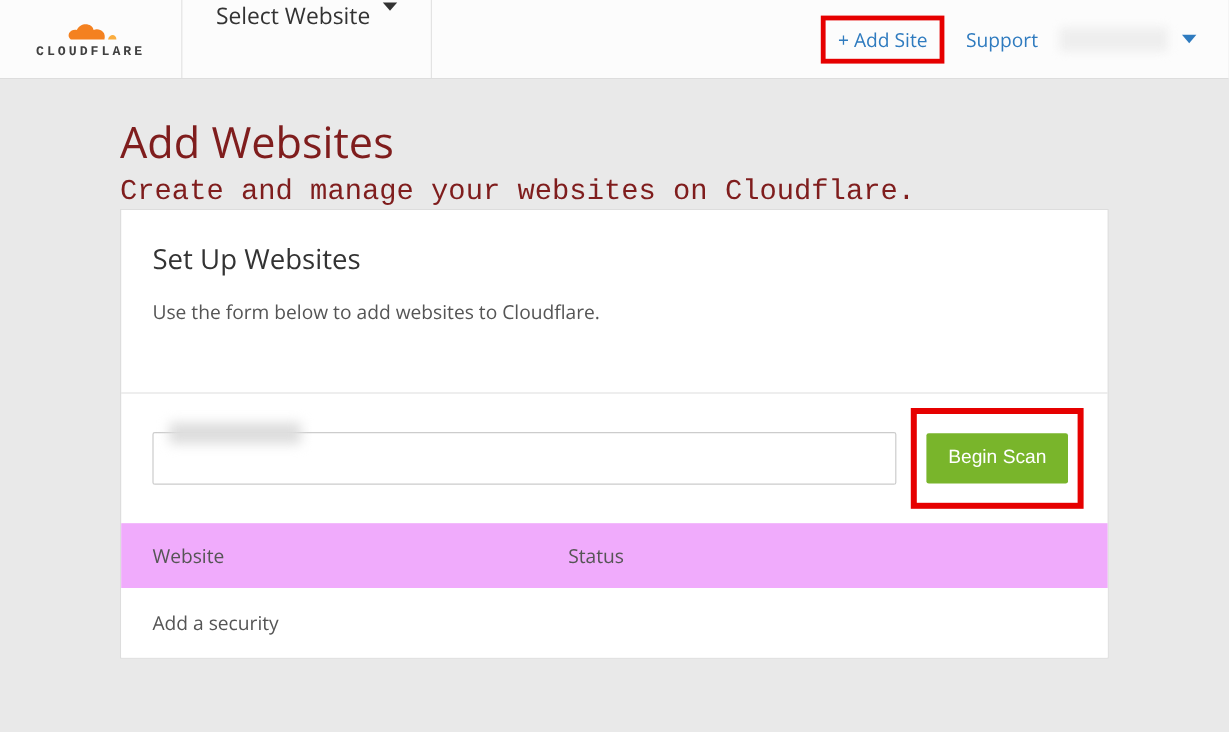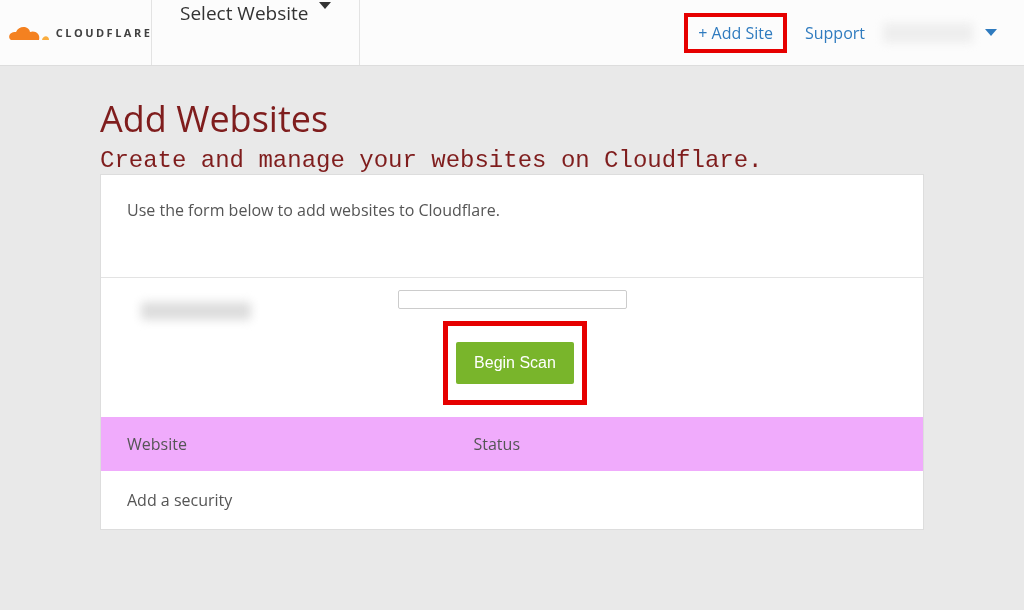--- a/index.html
+++ b/index.html
@@ -24,23 +24,24 @@
     .logo-cell {
       width: 152px;
       height: 100%;
       display: flex;
       align-items: center;
       justify-content: center;
       border-right: 1px solid #e3e3e3;
     }
     .logo {
       display: flex;
-      flex-direction: row;
+      flex-direction: column;
       align-items: center;
       gap: 1px;
+      font-family: Liberation Mono, monospace;
     }
     .cloud-svg {
       width: 56px;
       height: 22px;
     }
     .logo-text {
       font-size: 11px;
       letter-spacing: 2.5px;
       font-weight: 700;
       color: #404040;
@@ -147,21 +148,20 @@
     .note-text b {
       font-weight: 700;
     }
     .scan-row {
       border-top: 1px solid #e3e3e3;
       padding: 12px 26px;
       display: flex;
       align-items: center;
       gap: 12px;
       position: relative;
-      flex-direction: column;
     }
     .domain-input {
       flex: 1;
       height: 44px;
       border: 1px solid #ccc;
       border-radius: 2px;
       padding: 0 14px;
       font-size: 15px;
       background: #fff;
     }
@@ -240,20 +240,21 @@
     </div>
   </div>
 </div>
 
 <div class="content">
   <h1 class="page-title">Add Websites</h1>
   <p class="page-subtitle">Create and manage your websites on Cloudflare.</p>
 
   <div class="card">
     <div class="card-pad">
+      <h2 class="section-title">Set Up Websites</h2>
       <p class="intro-text">Use the form below to add websites to Cloudflare.</p>
     </div>
 
     <div class="scan-row">
       <input type="text" class="domain-input" placeholder="" style="">
       <div class="input-blur"></div>
       <div class="scan-highlight">
         <button class="begin-scan-btn">Begin Scan</button>
       </div>
     </div>

